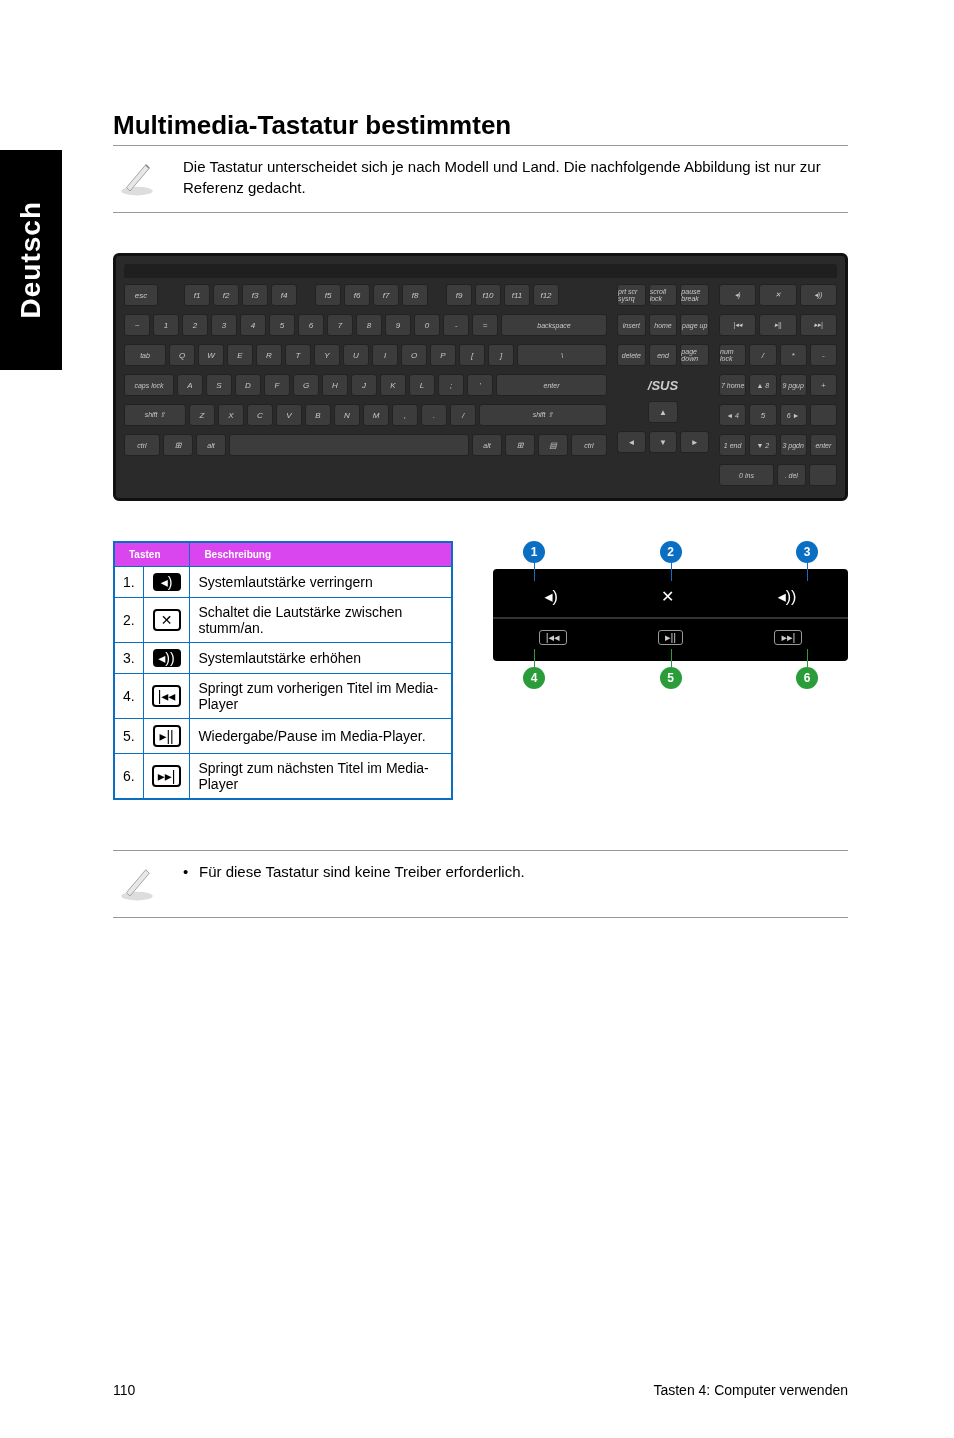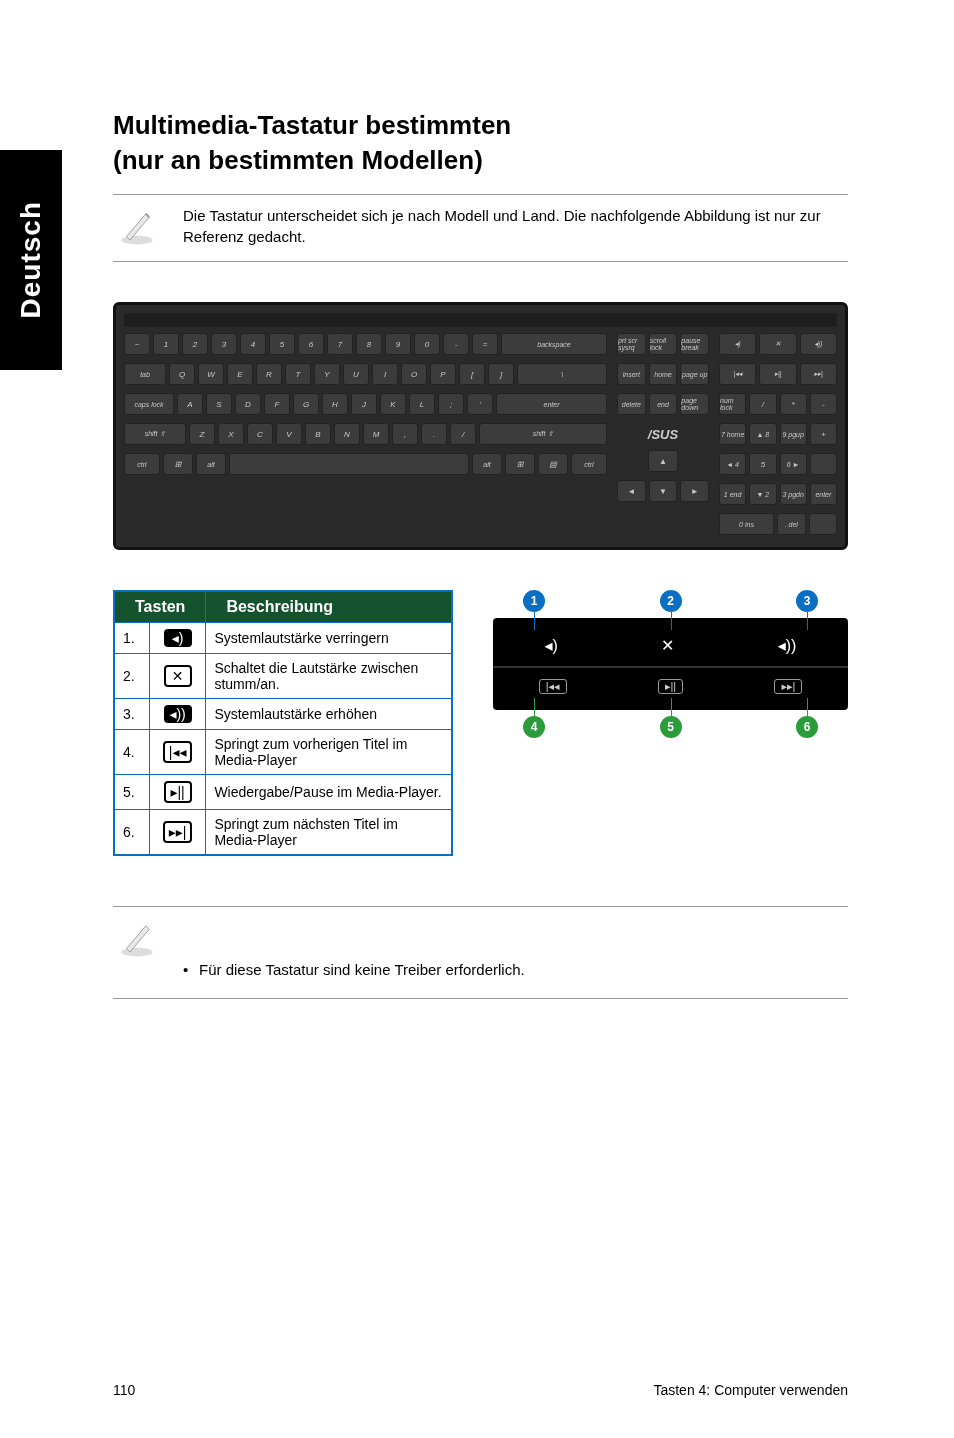--- a/index.html
+++ b/index.html
@@ -35,21 +35,21 @@
     left: 113px;
     top: 110px;
     width: 735px;
   }
   h1 { font-size: 26px; font-weight: bold; margin-bottom: 4px; }
   h2.sub { font-size: 26px; font-weight: bold; margin-bottom: 18px; }
   .note-row { display: flex; align-items: flex-start; gap: 22px; border-top: 1px solid #999; border-bottom: 1px solid #999; padding: 10px 0; margin-bottom: 40px; }
   .note-row2 { display: flex; align-items: flex-start; gap: 22px; border-top: 1px solid #999; border-bottom: 1px solid #999; padding: 10px 0; margin-top: 50px; }
   .note-icon { width: 48px; flex-shrink:0; }
   .note-text { font-size: 15px; line-height: 1.4; flex: 1; }
-  .note-list { list-style: none; margin-top: 42px; }
+  .note-list { list-style: none; }
   .note-list li { position: relative; padding-left: 16px; margin-bottom: 8px; font-size: 15px; line-height:1.4;}
   .note-list li::before { content: "•"; position: absolute; left: 0; }
   h3 { font-size: 17px; font-weight: bold; margin-bottom: 14px; }
 
   
   .keyboard {
     width: 735px;
     background: #2a2a2a;
     border: 3px solid #111;
     border-radius: 6px;
@@ -69,21 +69,21 @@
   }
   .key.tiny { font-size:7px; }
   .spacer { background: transparent; border:none; }
   .kb-main { display:flex; gap:10px; }
   .kb-block { display:flex; flex-direction:column; gap:4px; }
   .asus-logo { color:#ccc; font-weight:bold; font-size:13px; letter-spacing:0px; text-align:center; padding:4px 0; font-style:italic;}
 
   
   .two-col { display:flex; gap:40px; margin-top:40px; align-items:flex-start; }
   .tbl { border:2px solid #0a6fc2; border-collapse:collapse; width:340px; }
-  .tbl th { background:#14532d; color:#fff; font-size:16px; text-align:left; padding:6px 20px; border:1px solid #0a6fc2; }
+  .tbl th { background:#d946ef; color:#fff; font-size:10px; text-align:left; padding:6px 14px; border:1px solid #0a6fc2; }
   .tbl td { border:1px solid #0a6fc2; padding:6px 8px; font-size:14px; vertical-align:middle; }
   .tbl td.num { width:28px; }
   .tbl td.ico { width:44px; text-align:center; }
   .key-icon-box { display:inline-block; background:#000; color:#fff; border-radius:4px; padding:2px 4px; font-size:14px; min-width:28px; text-align:center; line-height:1; }
   .key-icon-box.outline { background:#fff; color:#000; border:2px solid #000; }
 
   
   .diagram { width:355px; }
   .dia-callouts { display:flex; justify-content:space-between; padding:0 30px 6px 30px; }
   .dia-callouts2 { display:flex; justify-content:space-between; padding:6px 30px 0 30px; }
@@ -106,39 +106,56 @@
 </style>
 </head>
 <body>
 
 <div class="side-tab">
     <span>Deutsch</span>
   </div>
 
 <div class="page">
   <h1>Multimedia-Tastatur bestimmten</h1>
-  <h2 class="sub">(nur an bestimmten Modellen)</h2>
 
   <div class="note-row">
     <div class="note-icon">
       <svg viewBox="0 0 48 48" width="48" height="42">
           <ellipse cx="24" cy="40" rx="18" ry="5" fill="#ddd"></ellipse>
           <path d="M12 36 L34 10 L38 14 L16 40 Z" fill="#e8e8e8" stroke="#999" stroke-width="1"></path>
           <path d="M34 10 L38 14" stroke="#888" stroke-width="2"></path>
         </svg>
     </div>
     <div class="note-text">Die Tastatur unterscheidet sich je nach Modell und Land. Die nachfolgende Abbildung ist nur zur Referenz gedacht.</div>
   </div>
 
 
   <div class="keyboard">
     <div class="topstrip"></div>
     <div class="kb-main">
 
       <div class="kb-block" style="flex:1">
+        <div class="kb-row">
+          <div class="key" style="width:34px">esc</div>
+          <div class="key spacer" style="width:20px"></div>
+          <div class="key" style="width:26px">f1</div>
+          <div class="key" style="width:26px">f2</div>
+          <div class="key" style="width:26px">f3</div>
+          <div class="key" style="width:26px">f4</div>
+          <div class="key spacer" style="width:12px"></div>
+          <div class="key" style="width:26px">f5</div>
+          <div class="key" style="width:26px">f6</div>
+          <div class="key" style="width:26px">f7</div>
+          <div class="key" style="width:26px">f8</div>
+          <div class="key spacer" style="width:12px"></div>
+          <div class="key" style="width:26px">f9</div>
+          <div class="key" style="width:26px">f10</div>
+          <div class="key" style="width:26px">f11</div>
+          <div class="key" style="width:26px">f12</div>
+        </div>
         <div class="kb-row">
           <div class="key" style="width:26px">~</div>
           <div class="key" style="width:26px">1</div>
           <div class="key" style="width:26px">2</div>
           <div class="key" style="width:26px">3</div>
           <div class="key" style="width:26px">4</div>
           <div class="key" style="width:26px">5</div>
           <div class="key" style="width:26px">6</div>
           <div class="key" style="width:26px">7</div>
           <div class="key" style="width:26px">8</div>

